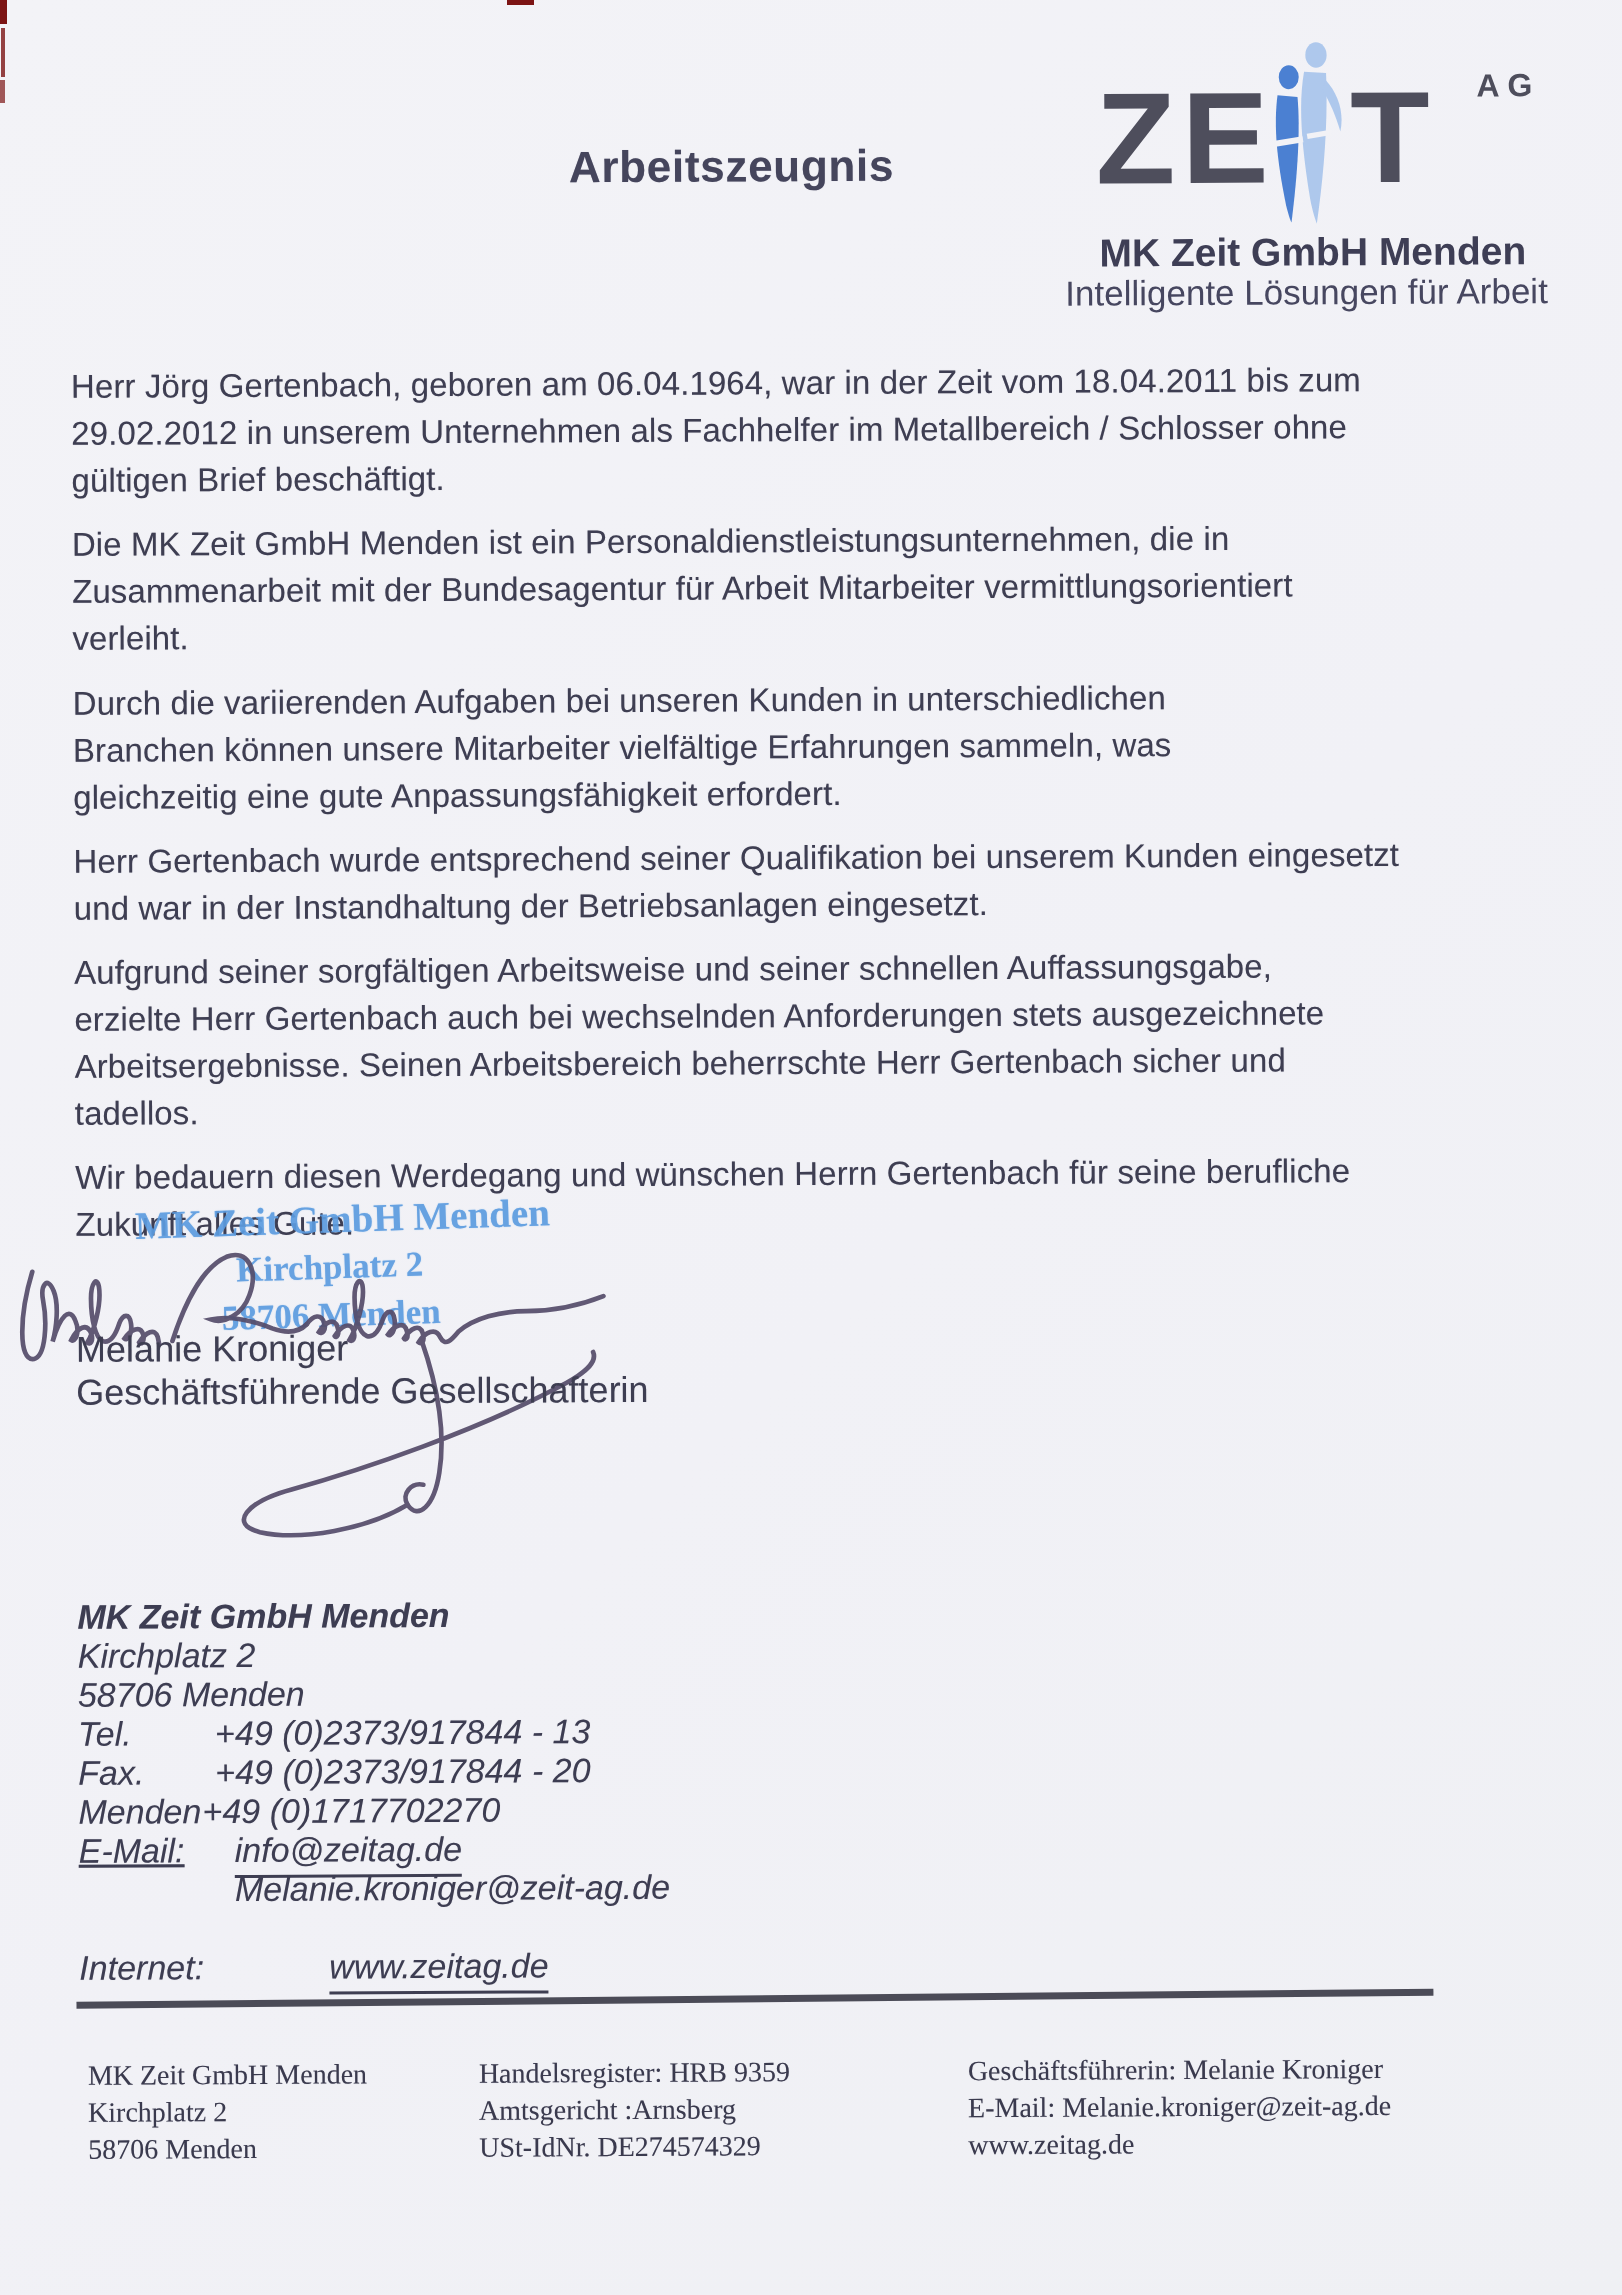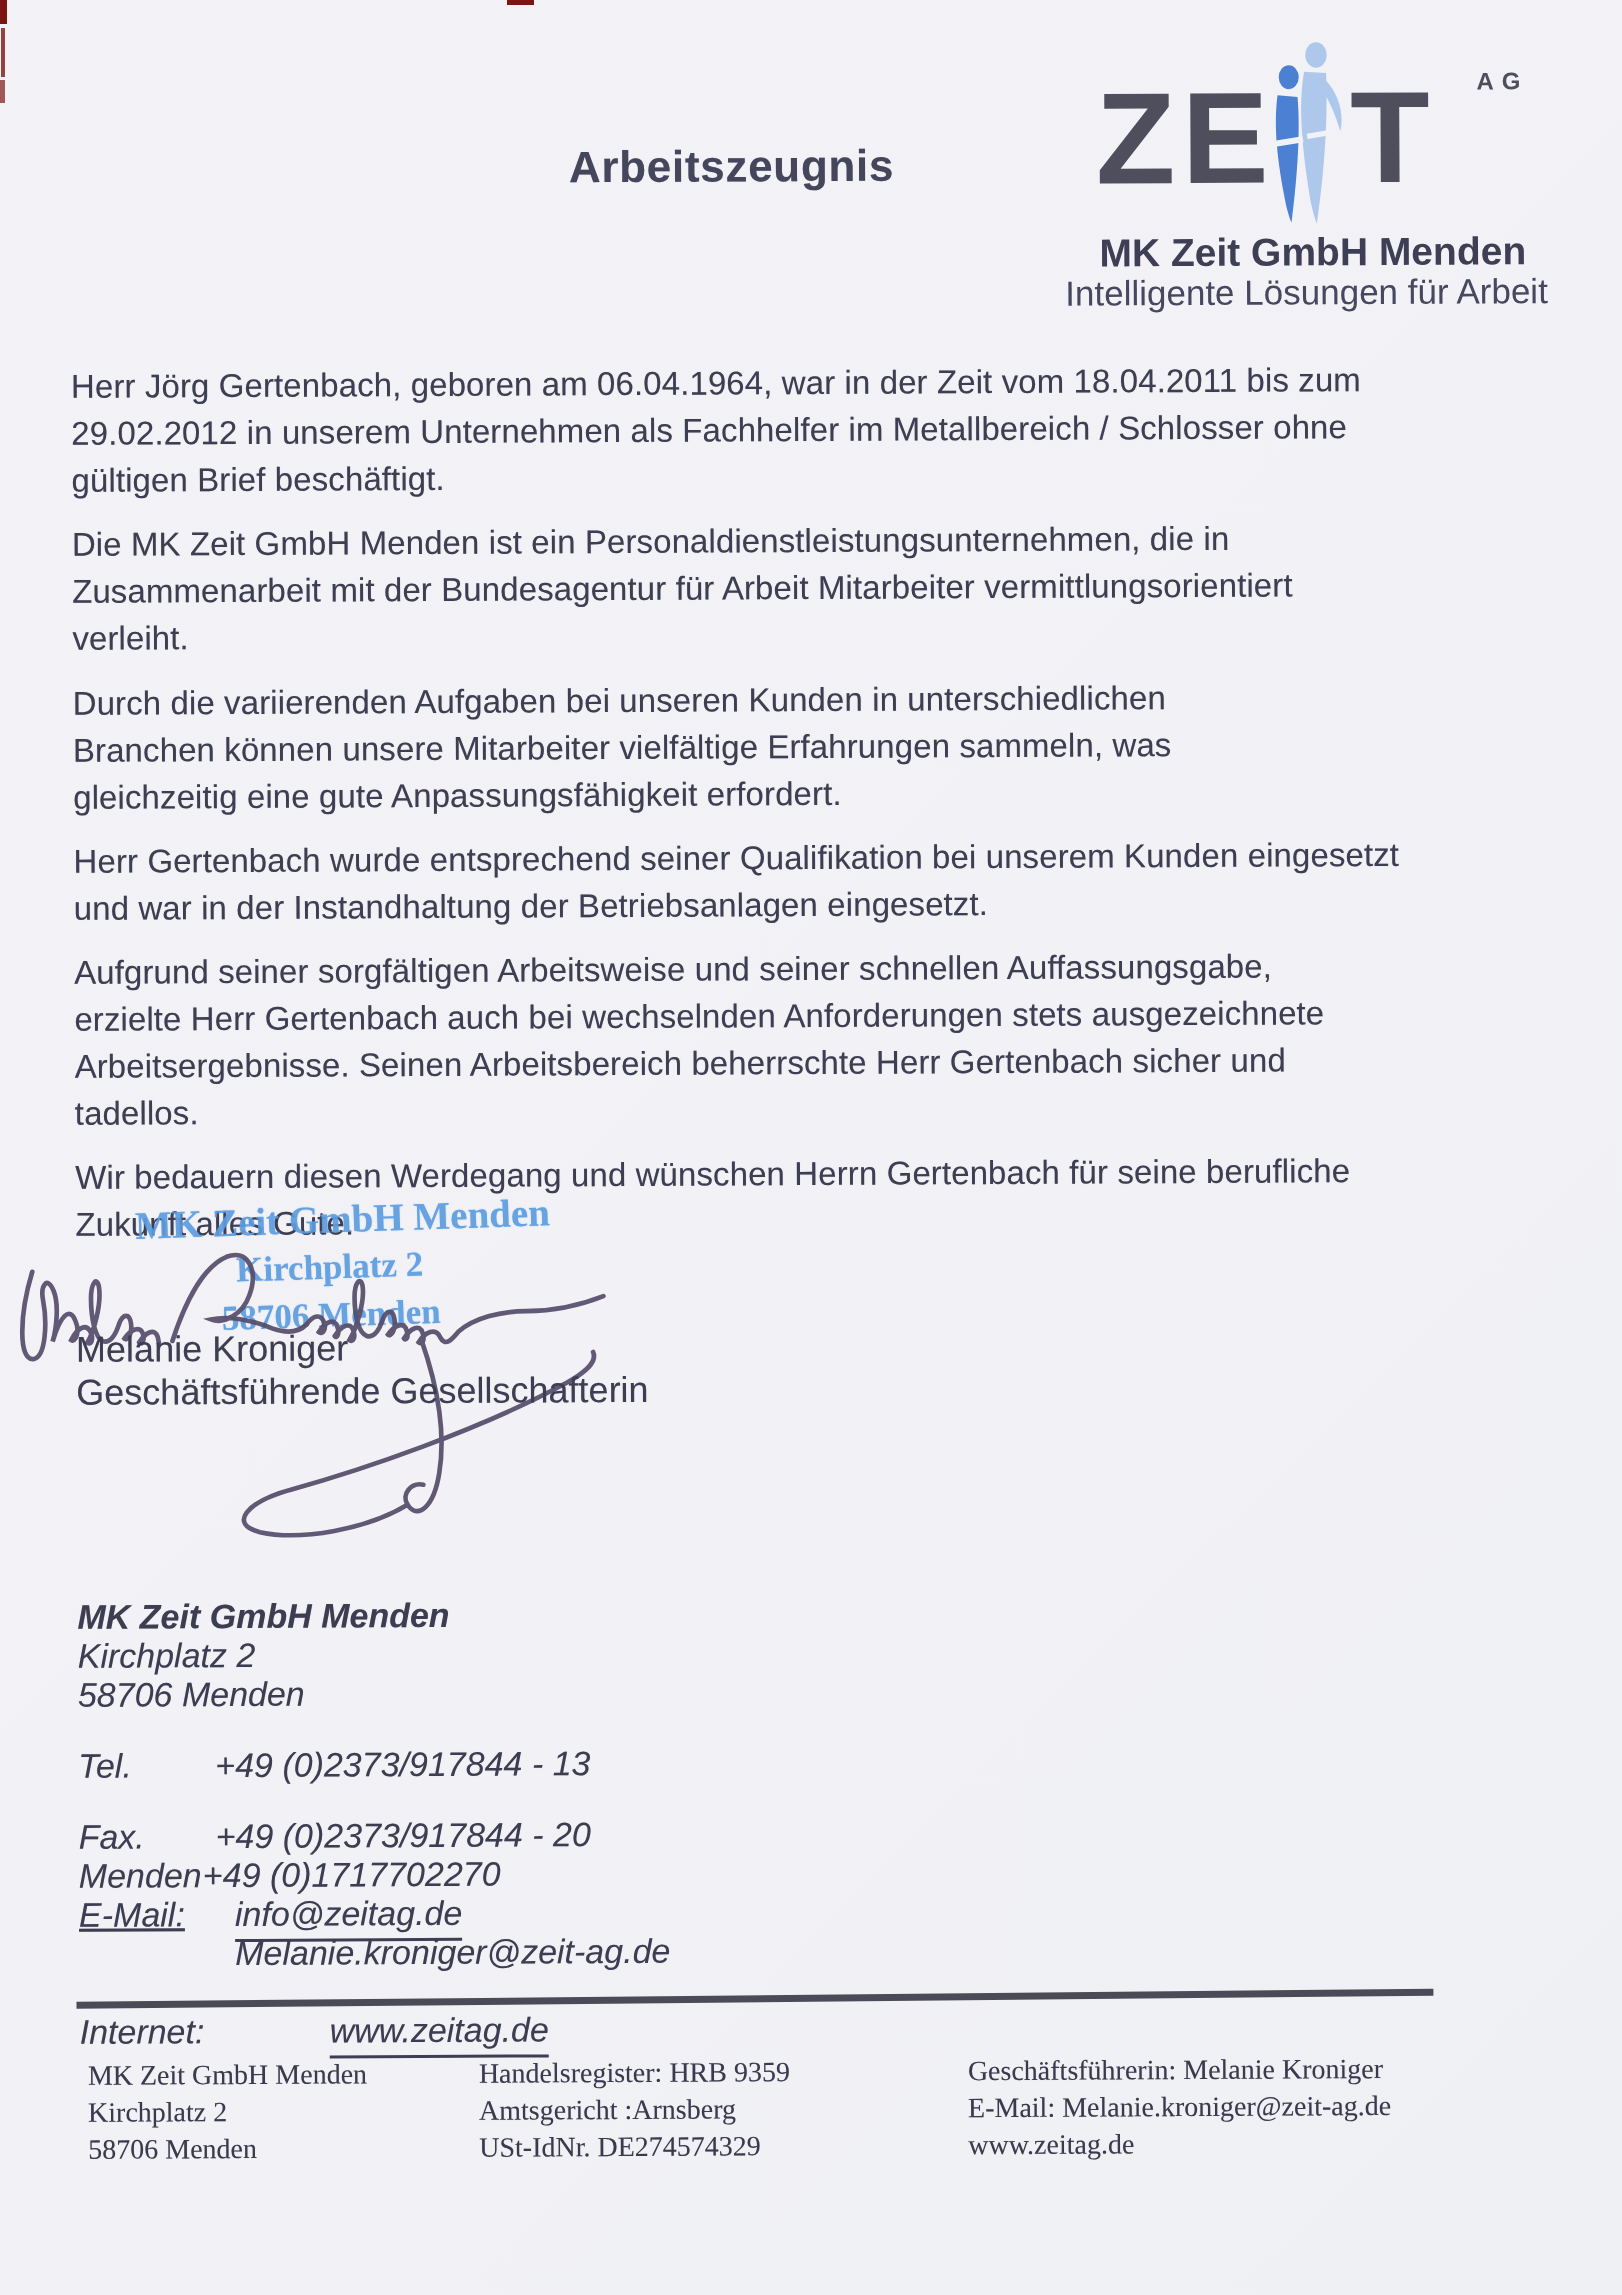--- a/index.html
+++ b/index.html
@@ -22,21 +22,21 @@
     text-shadow:0 0 0.7px rgba(70,70,95,.4);
   }
   .zeit-word {
     position:absolute; left:1101px; top:75px;
     font-size:130px; font-weight:700; line-height:1; letter-spacing:6.7px;
     color:#4e4e5c; white-space:nowrap;
   }
   .zeit-word .t-part { margin-left:75px; }
   .logo-suffix {
     position:absolute; left:1482px; top:71px;
-    font-size:24px; font-weight:700; letter-spacing:8px; color:#4e4e5c;
+    font-size:32px; font-weight:700; letter-spacing:8px; color:#4e4e5c;
   }
   .logo-figures { position:absolute; left:1263px; top:41px; }
   .logo-company {
     position:absolute; left:1104px; top:233px; width:413px; text-align:center;
     font-size:39px; font-weight:700; color:#3e3e55; white-space:nowrap;
   }
   .logo-tagline {
     position:absolute; left:1045px; top:275px; width:532px; text-align:center;
     font-size:35px; font-weight:400; color:#474760; white-space:nowrap;
   }
@@ -68,21 +68,21 @@
   }
 
   
   .contact {
     position:absolute; left:75px; top:1594px;
     font-size:34px; line-height:39px; font-style:italic; color:#3d3d52;
     text-shadow:0 0 0.7px rgba(62,62,82,.3);
   }
   .contact .row { white-space:nowrap; }
   .contact .bold { font-weight:700; }
-  .lab-tel  { display:inline-block; width:137px;margin-top:32px; }
+  .lab-tel  { display:inline-block; width:137px; }
   .lab-mob  { display:inline-block; width:124px; }
   .lab-mail { display:inline-block; width:156px;text-decoration:underline; }
   .lab-net  { display:inline-block; width:250px; }
   .indent-mail { padding-left:156px; }
   .u { border-bottom:3.3px solid #3e3e52; padding-bottom:6px; }
   .gap-row { height:39px; }
 
   
   .footer-rule {
     position:absolute; left:72px; top:1995px; width:1357px; height:6.7px;

